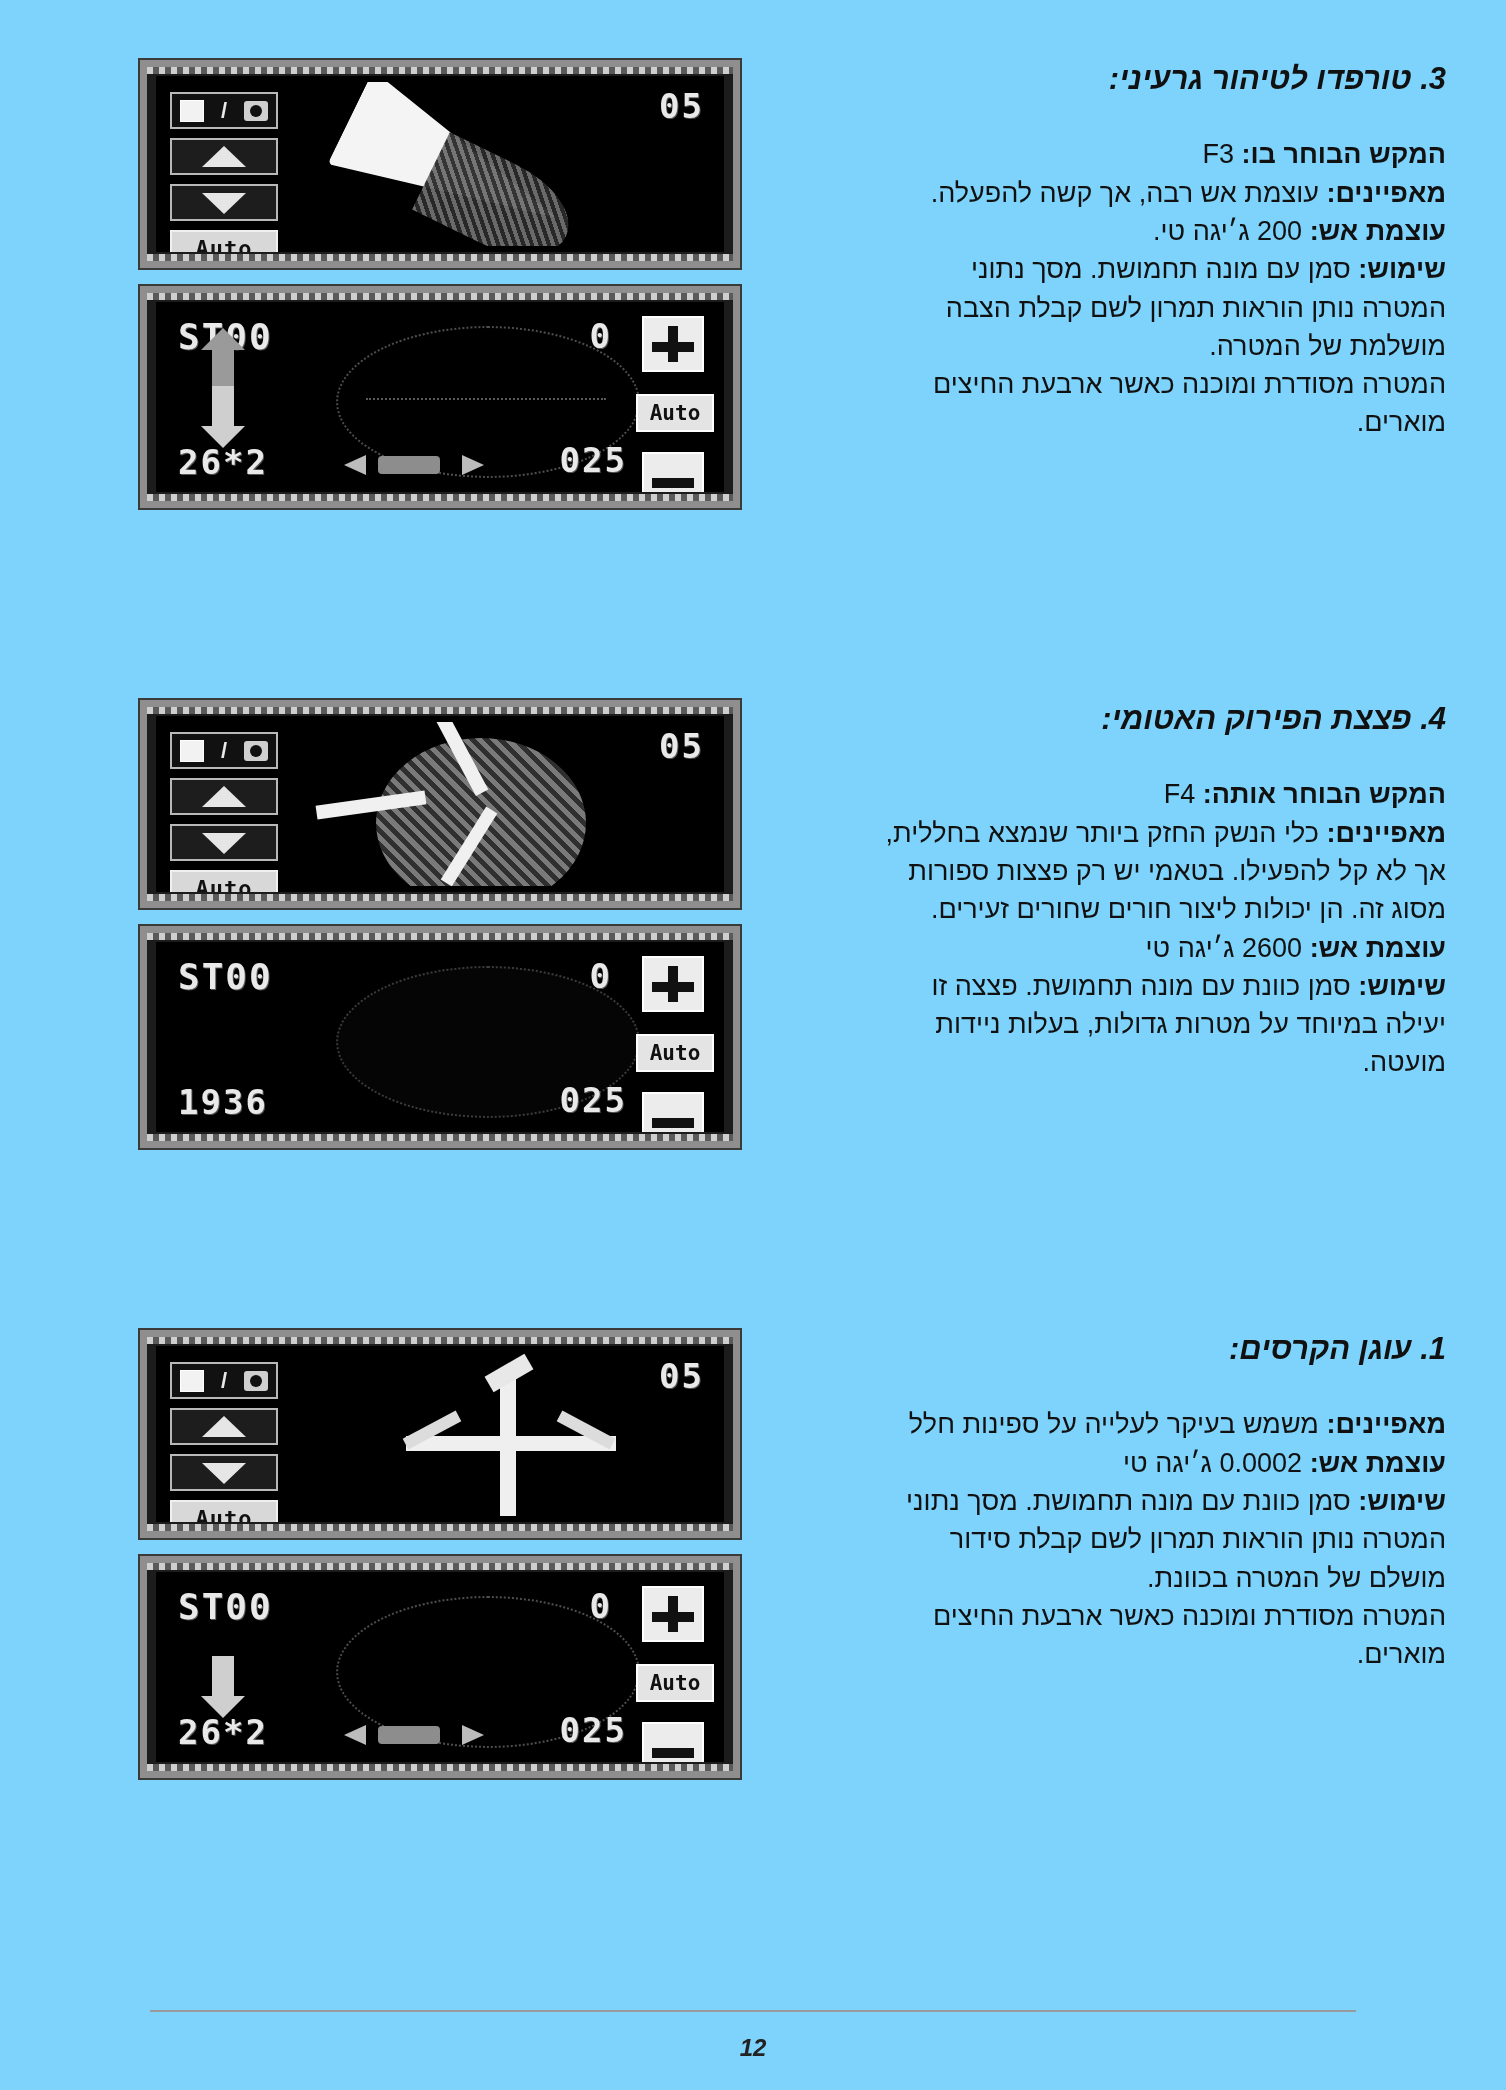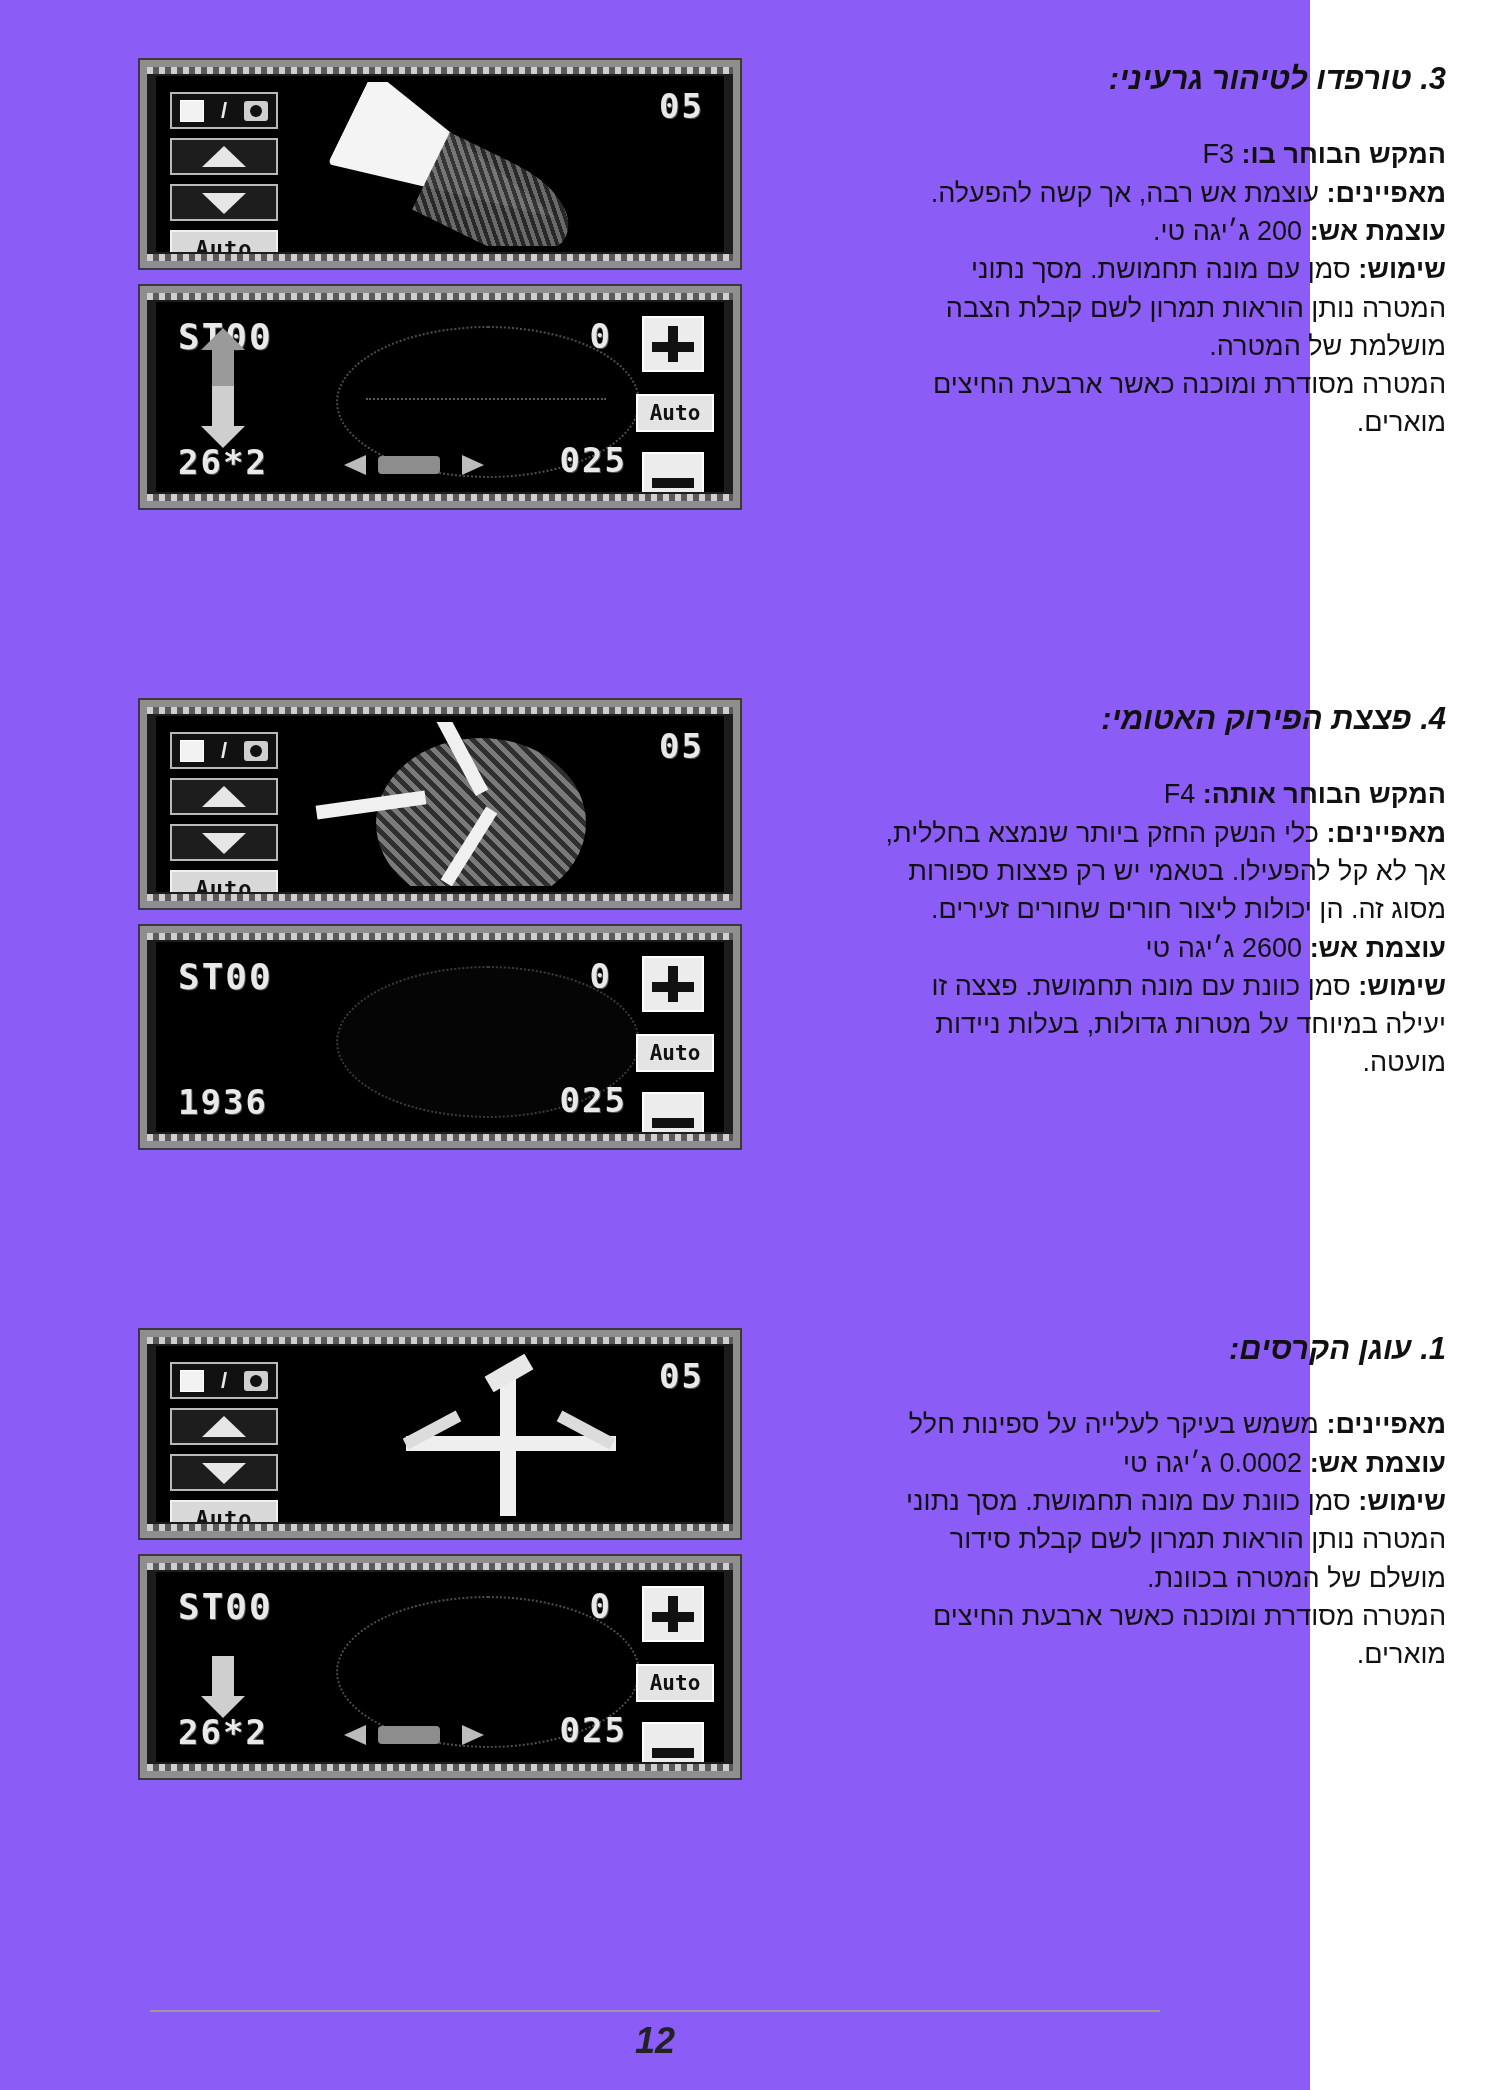--- a/index.html
+++ b/index.html
@@ -10,23 +10,23 @@
   body {
     width: 1506px;
     height: 2090px;
     position: relative;
     font-family: "Liberation Sans", sans-serif;
     color: #111;
     overflow: hidden;
   }
   .page {
     position: relative;
-    width: 1310px;
+    width: 1506px;
     height: 2090px;
-    background: #8b5cf6;
+    background: #7dd3fc;
   }
 
   
   .section {
     position: absolute;
     left: 0;
     width: 1506px;
   }
   .sec1 { top: 60px; }
   .sec2 { top: 700px; }
@@ -380,21 +380,21 @@
     position: absolute;
     left: 150px; right: 150px;
     bottom: 78px;
     border-top: 2px solid #9a9a9a;
   }
   .page-number {
     position: absolute;
     left: 0; right: 0;
     bottom: 28px;
     text-align: center;
-    font-size: 36px;
+    font-size: 24px;
     font-style: italic;
     font-weight: bold;
     color: #222;
   }
 </style>
 </head>
 <body>
 
 <div class="page">
 

